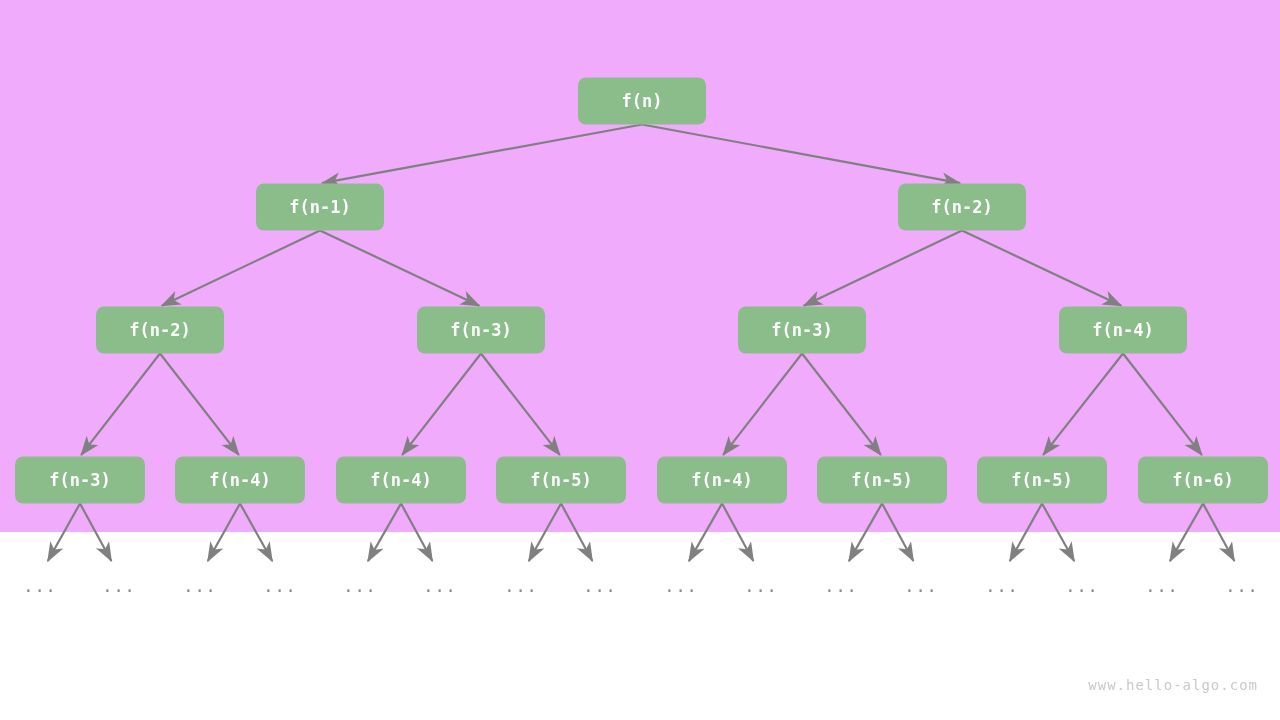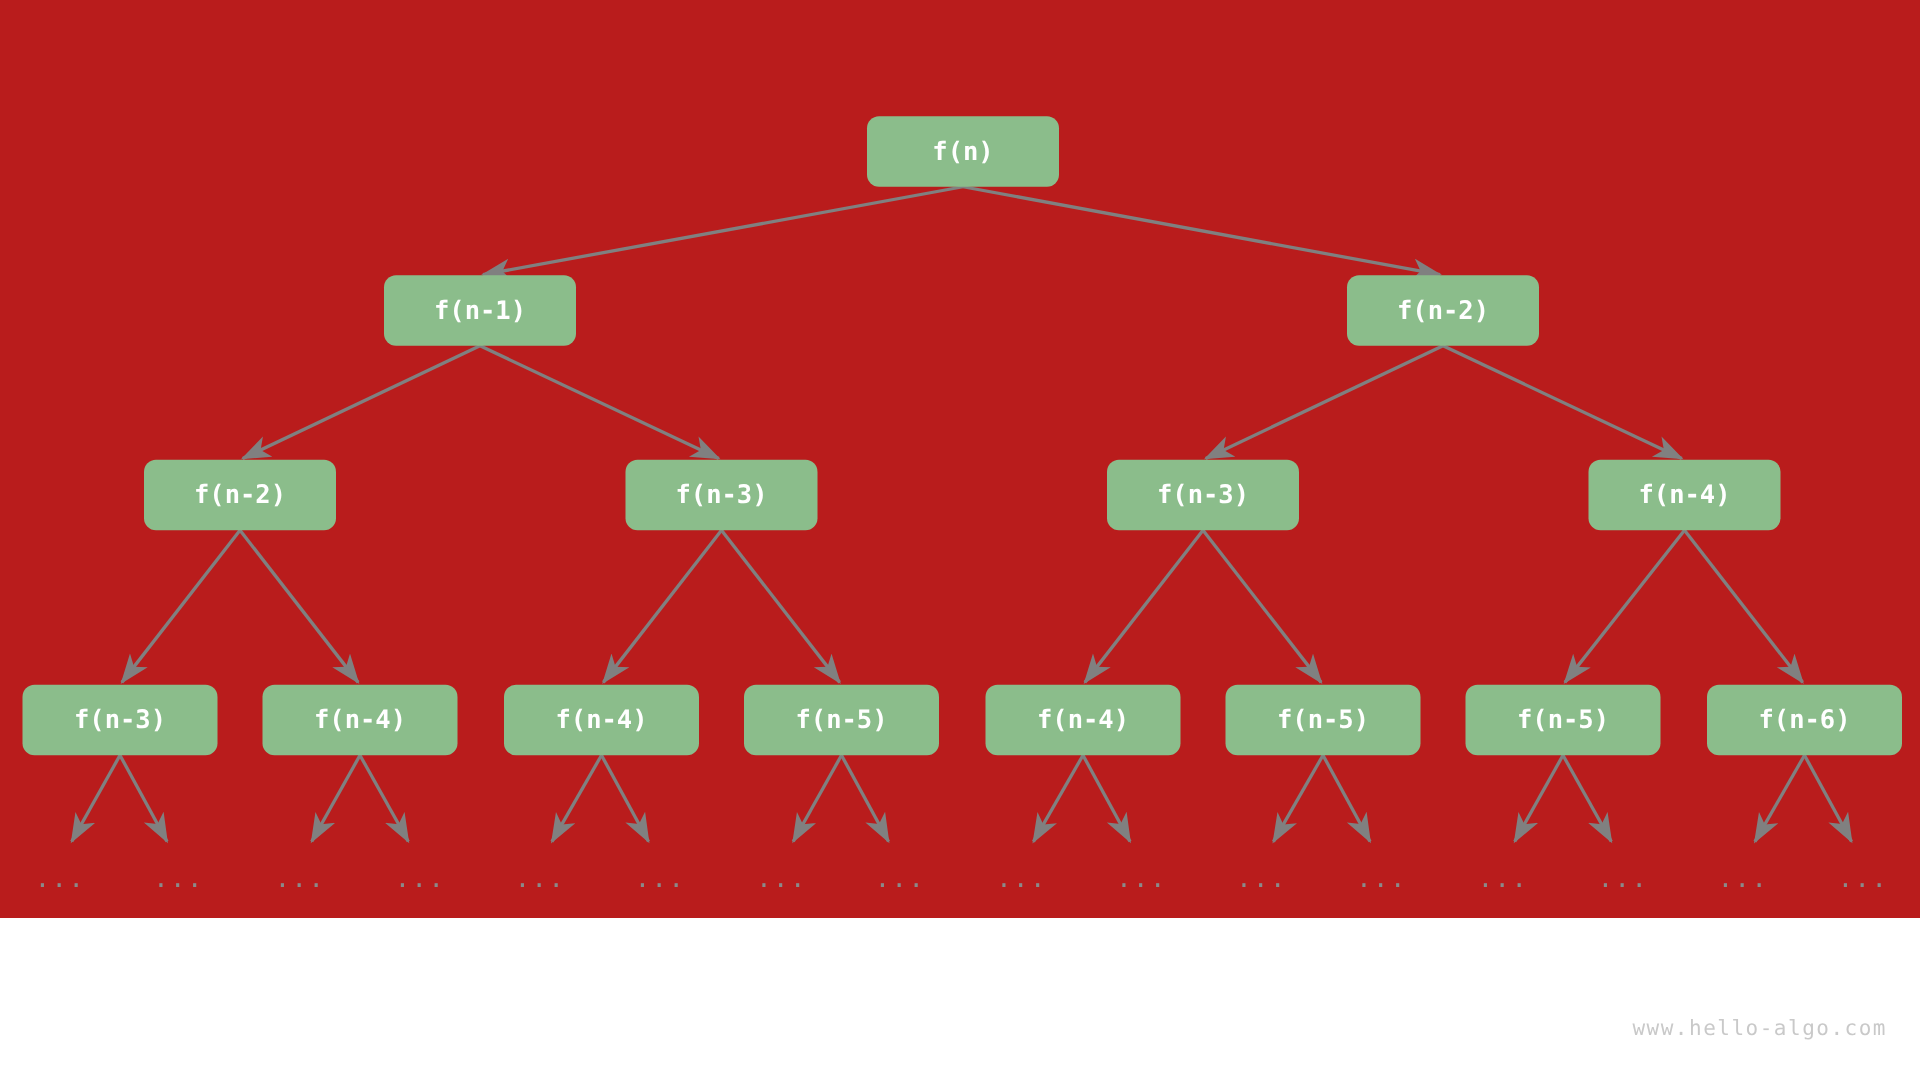--- a/index.html
+++ b/index.html
@@ -10,22 +10,22 @@
   }
   body {
     width: 1280px;
     height: 720px;
     overflow: hidden;
     font-family: "DejaVu Sans Mono", "Liberation Mono", monospace;
   }
   #diagram-root {
     position: relative;
     width: 1280px;
-    height: 612px;
-    background: #b91c1c;
+    height: 532px;
+    background: #f0abfc;
   }
   svg#tree-svg {
     display: block;
     width: 1280px;
     height: 720px;
   }
   .node-box {
     fill: #8bbd8b;
   }
   .node-label {

